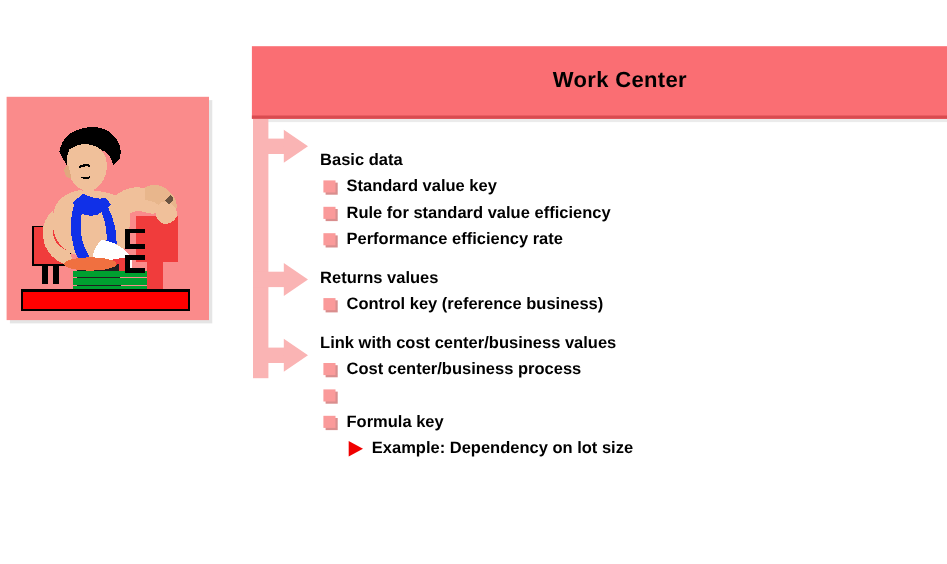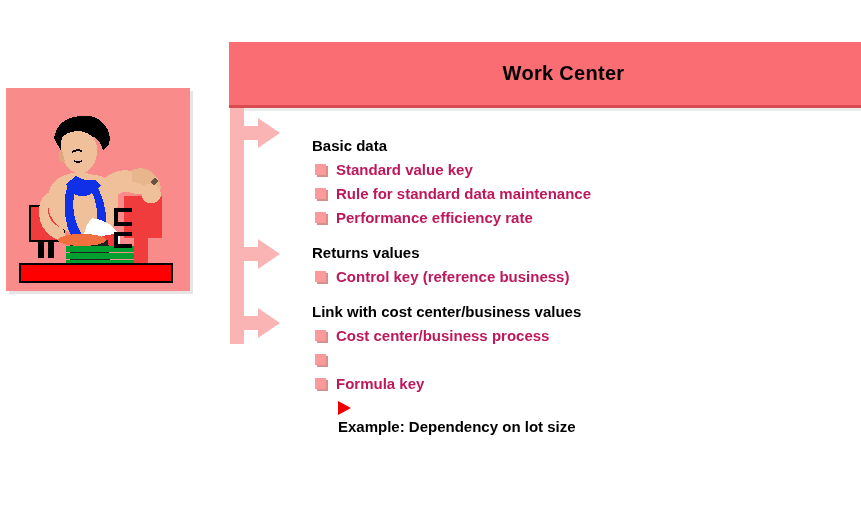--- a/index.html
+++ b/index.html
@@ -62,21 +62,21 @@
     position: absolute;
     left: 228px;
     top: 108px;
     width: 64px;
     height: 236px;
   }
 
   
   .content {
     position: absolute;
-    left: 312px;
+    left: 291px;
     top: 134px;
     width: 540px;
   }
   .group { margin-bottom: 0; }
   .group + .group { margin-top: 11px; }
 
   .group-heading {
     font-size: 15px;
     font-weight: bold;
     color: #000000;
@@ -108,31 +108,30 @@
     content: "";
     position: absolute;
     left: 0; top: 0;
     width: 11px; height: 11px;
     background: #fa9a9a;
     z-index: 2;
   }
   .bullet-text {
     font-size: 15px;
     font-weight: bold;
-    color: #be185d;
+    color: #000000;
     white-space: nowrap;
   }
 
   .example-row {
     display: flex;
     align-items: flex-start;
     line-height: 24px;
     height: 24px;
     padding-left: 26px;
-    flex-direction: column;
   }
   .tri-bullet {
     width: 0;
     height: 0;
     border-top: 7px solid transparent;
     border-bottom: 7px solid transparent;
     border-left: 13px solid #f00000;
     margin: 5px 8px 0 0;
     flex: 0 0 auto;
   }
@@ -234,21 +233,21 @@
 <div class="content">
 
   <div class="group">
     <div class="group-heading">Basic data</div>
     <div class="bullet-row">
       <span class="sq-bullet"></span>
       <span class="bullet-text">Standard value key</span>
     </div>
     <div class="bullet-row">
       <span class="sq-bullet"></span>
-      <span class="bullet-text">Rule for standard data maintenance</span>
+      <span class="bullet-text">Rule for standard value efficiency</span>
     </div>
     <div class="bullet-row">
       <span class="sq-bullet"></span>
       <span class="bullet-text">Performance efficiency rate</span>
     </div>
   </div>
 
   <div class="group">
     <div class="group-heading">Returns values</div>
     <div class="bullet-row">

